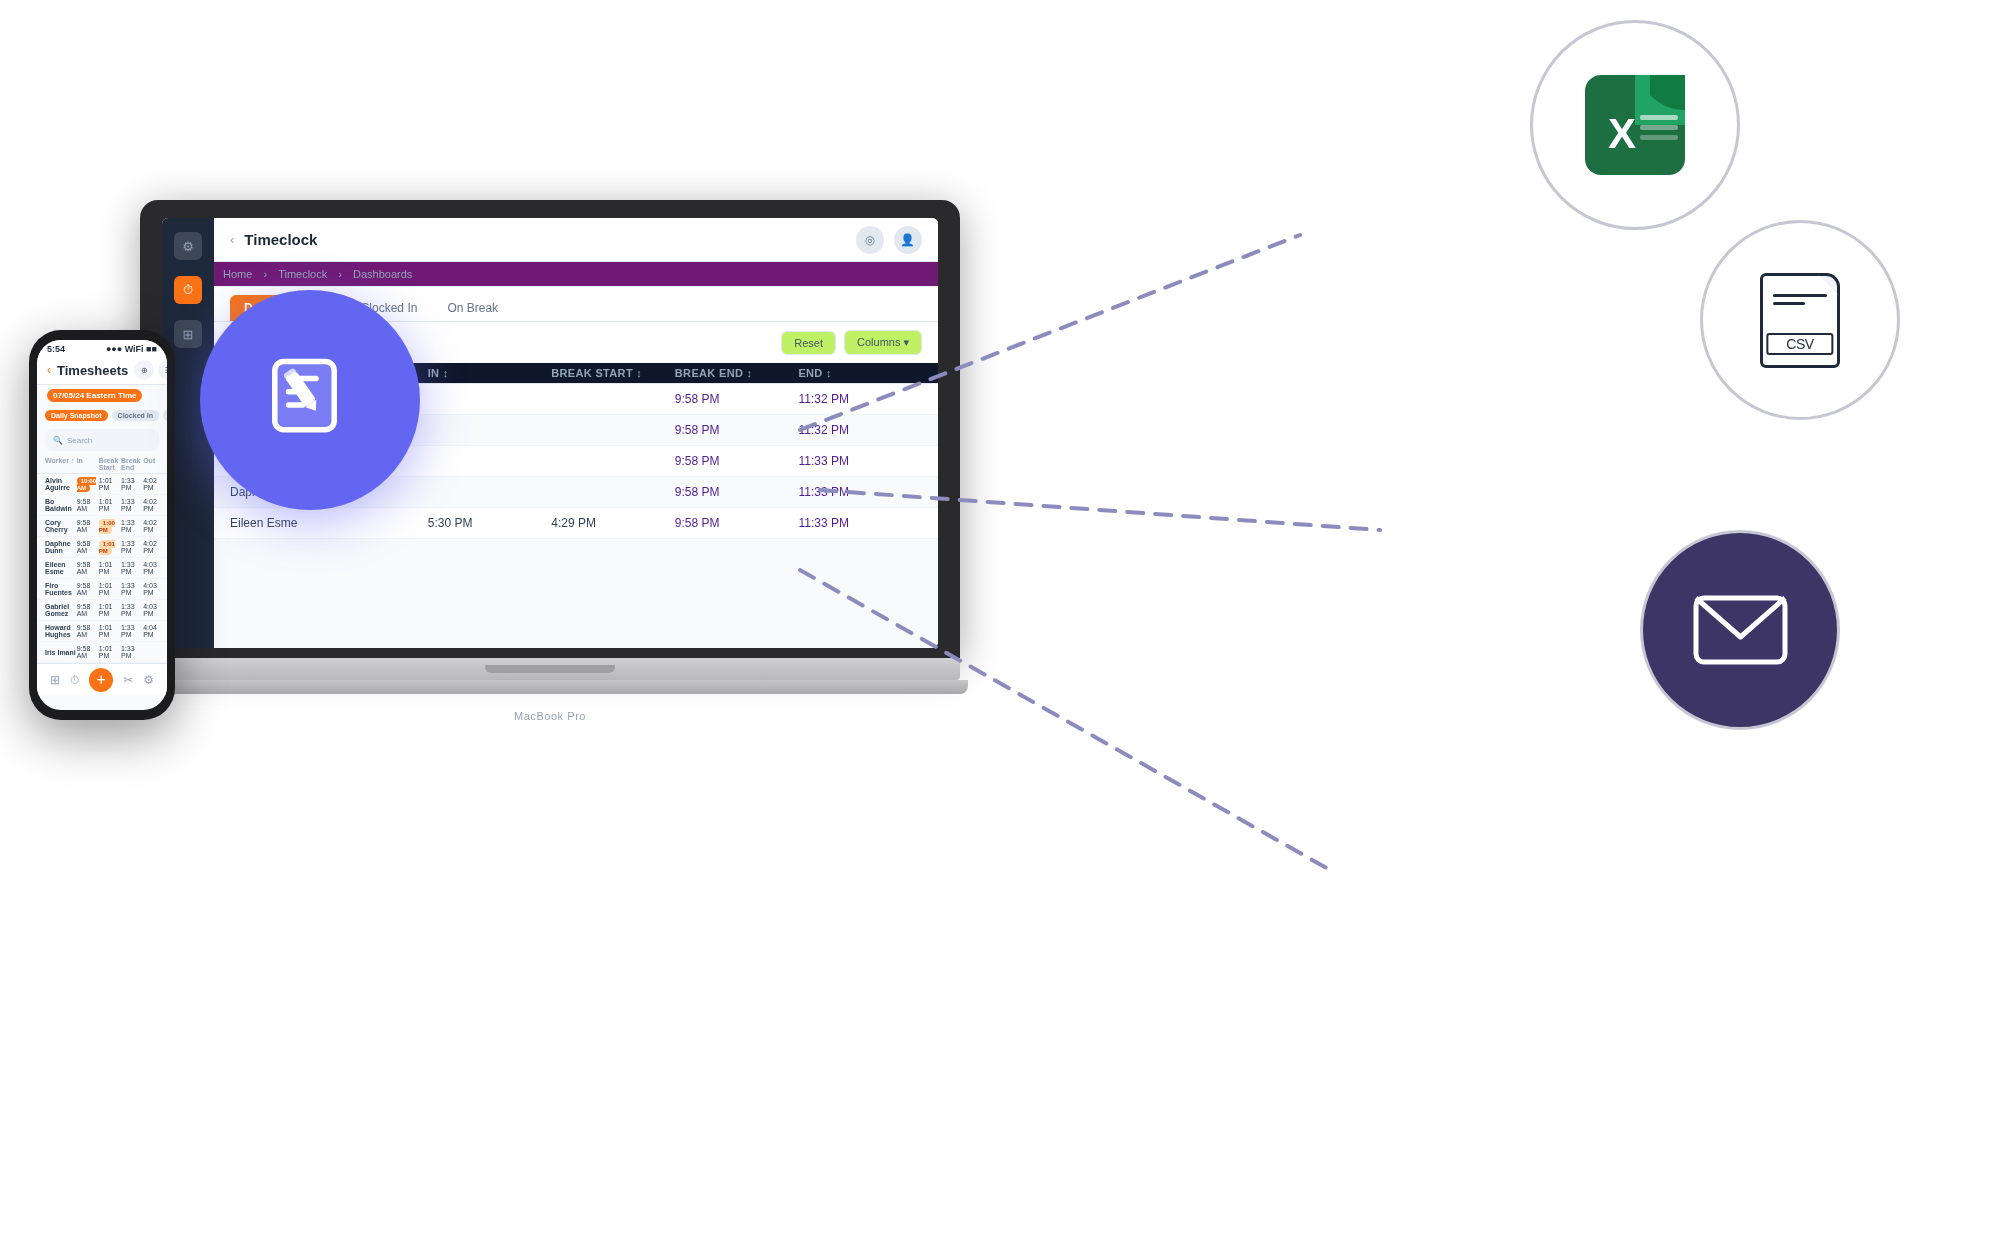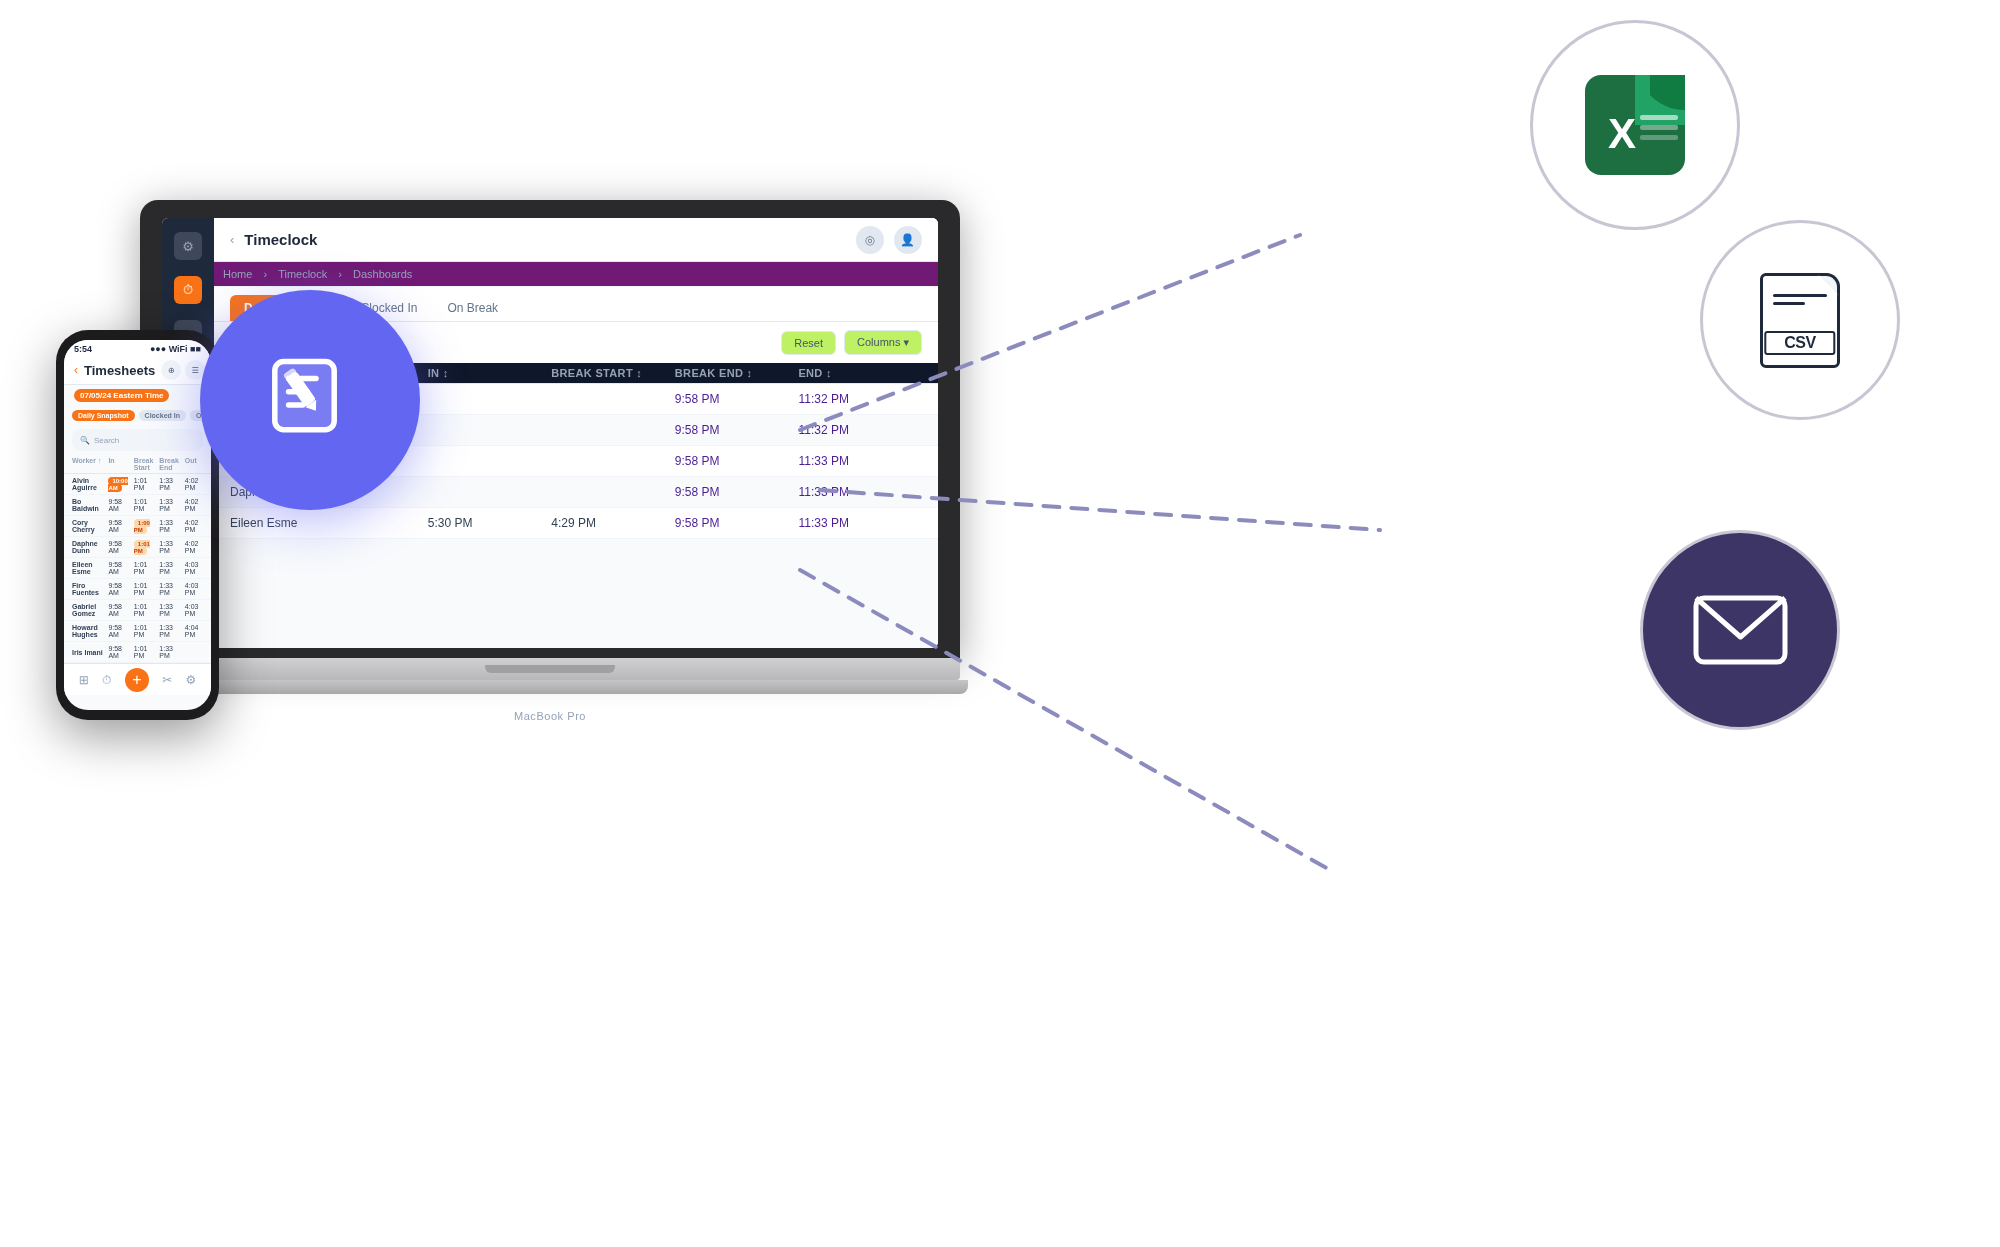--- a/index.html
+++ b/index.html
@@ -238,23 +238,23 @@
       z-index: 20;
     }
     .edit-icon-svg {
       width: 110px;
       height: 110px;
     }
 
     
     .phone-wrapper {
       position: absolute;
-      left: 56px;
+      left: 29px;
       top: 330px;
-      width: 163px;
+      width: 146px;
       z-index: 10;
     }
     .phone-frame {
       background: #1c1c1e;
       border-radius: 32px;
       padding: 10px 8px;
       box-shadow: 0 16px 50px rgba(0,0,0,0.4);
     }
     .phone-screen {
       background: #f8fafc;
@@ -428,22 +428,22 @@
       border-radius: 0 14px 0 0;
       clip-path: polygon(0 0, 100% 0, 100% 100%);
       border-right: 3px solid #1e293b;
       border-top: 3px solid #1e293b;
     }
     .csv-label {
       position: absolute;
       bottom: 10px;
       left: 50%;
       transform: translateX(-50%);
-      font-size: 16px;
-      font-weight: 700;
+      font-size: 14px;
+      font-weight: 400;
       color: #1e293b;
       letter-spacing: -0.5px;
       background: #fff;
       padding: 1px 18px;
       border: 2px solid #1e293b;
       border-radius: 3px;
     }
     .csv-lines {
       position: absolute;
       top: 18px;

